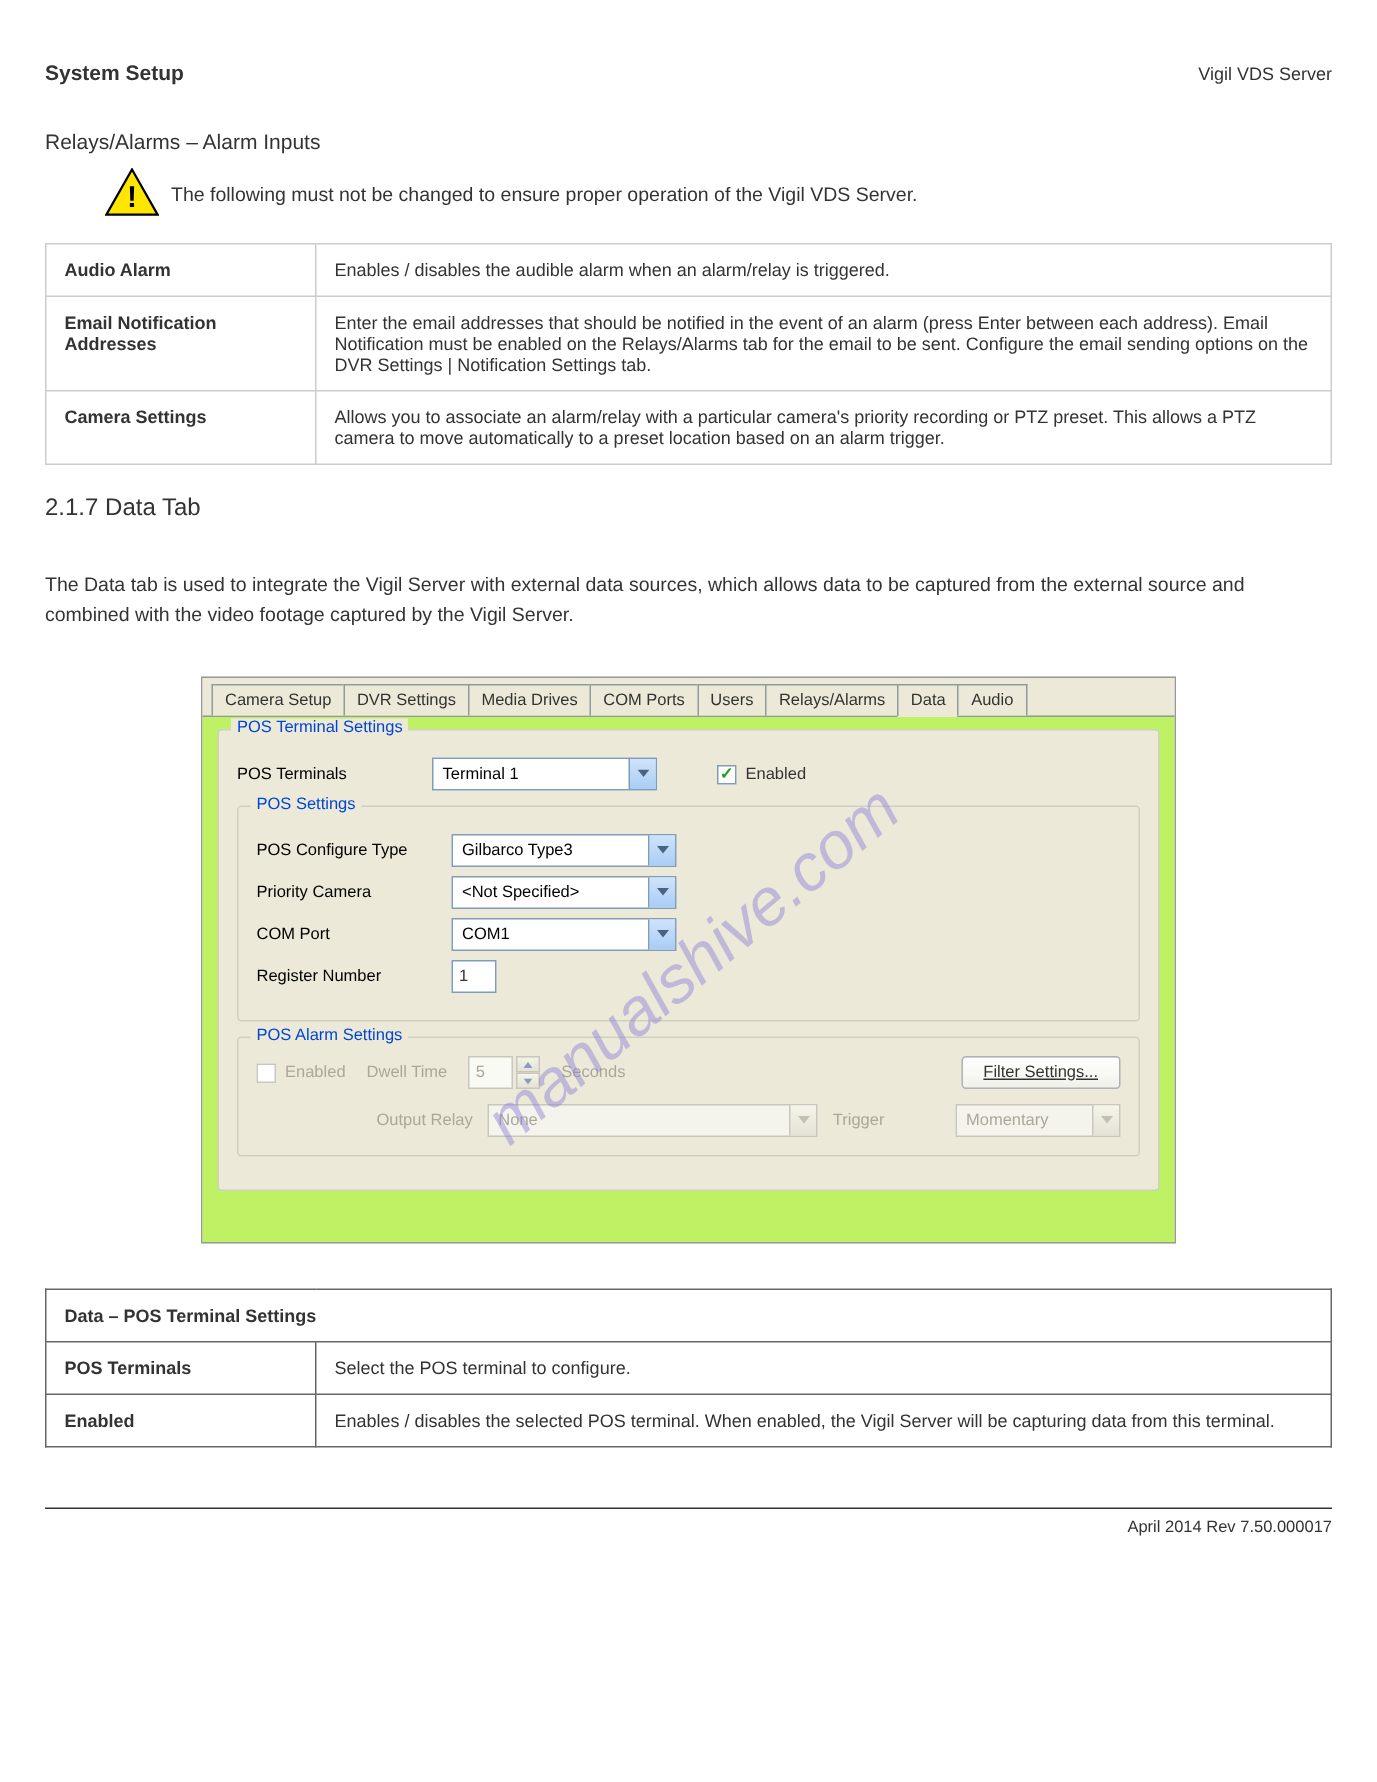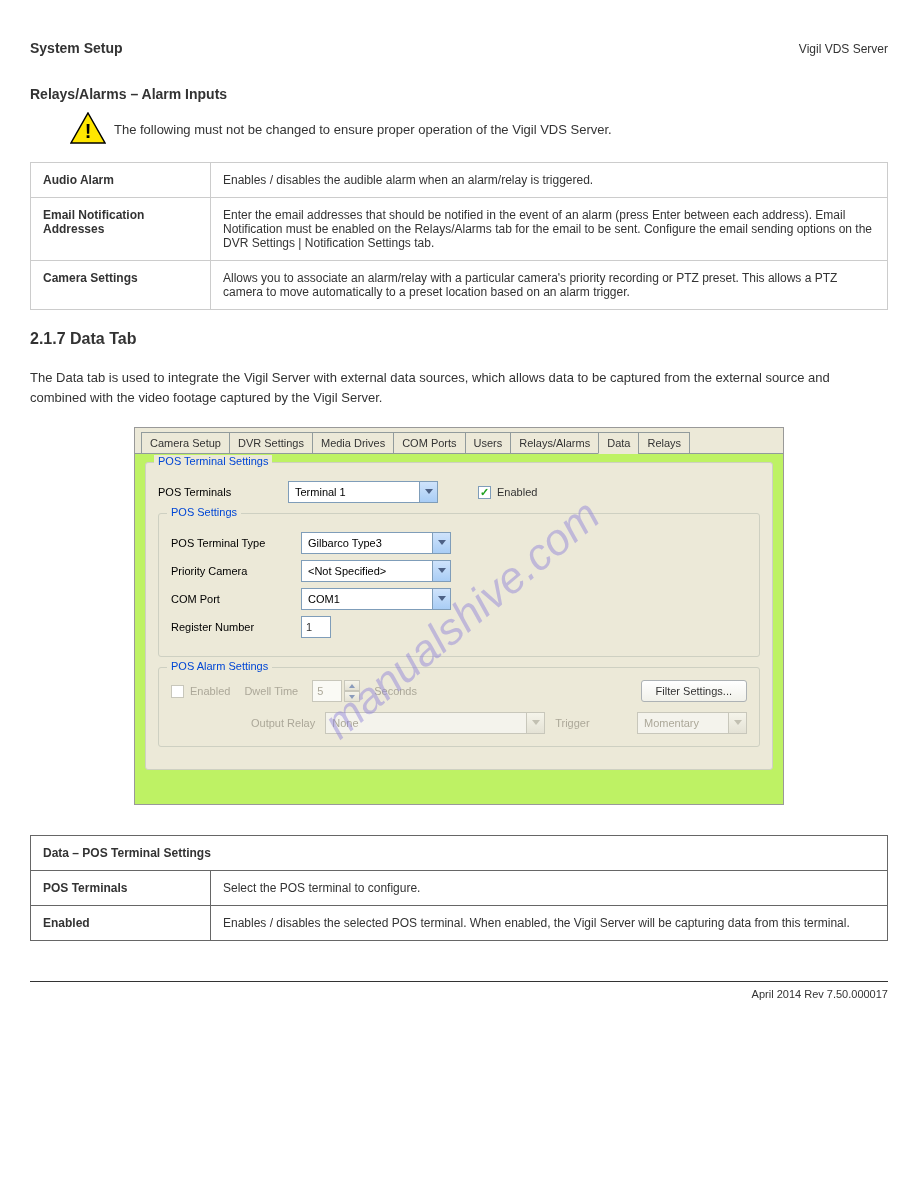--- a/index.html
+++ b/index.html
@@ -1,26 +1,26 @@
 <!DOCTYPE html>
 <html><head>
 <meta charset="utf-8">
 <style>
 * { box-sizing: border-box; margin: 0; padding: 0; }
 body { background: #fff; font-family: Arial, sans-serif; color: #333; width: 918px; margin: 0 auto; padding: 40px 30px; font-size: 13px; }
 .header-row { display: flex; justify-content: space-between; align-items: baseline; margin-bottom: 30px; }
 .header-left { font-size: 14px; font-weight: bold; }
 .header-right { font-size: 12px; }
-.section-title { font-size: 14px; font-weight: bold; margin: 20px 0 10px 0; }
+.section-title { font-size: 14px; font-weight: normal; margin: 20px 0 10px 0; }
 .warning-icon { display: inline-block; vertical-align: middle; margin-right: 8px; }
 table.doc-table { width: 100%; border-collapse: collapse; margin: 10px 0 20px 0; }
 table.doc-table td, table.doc-table th { border: 1px solid #ccc; padding: 10px 12px; text-align: left; vertical-align: top; font-size: 12px; }
 table.doc-table th { background: #f7f7f7; font-weight: bold; }
 .col-label { width: 180px; font-weight: bold; }
-p.intro { margin: 20px 0; line-height: 1.5; }
+p.intro { margin: 32px 0; line-height: 1.5; }
 
 
 .app-shot { width: 650px; margin: 20px auto 30px auto; background: #ece9d8; border: 1px solid #999; font-family: Tahoma, sans-serif; font-size: 11px; position: relative; }
 .tabs { display: flex; align-items: flex-start; padding: 4px 6px 0 6px; gap: 0; background: #ece9d8; border-bottom: none; }
 .tab { padding: 4px 8px; border: 1px solid #919b9c; border-bottom: none; background: #ece9d8; cursor: pointer; border-right: none; }
 .tab.last { border-right: 1px solid #919b9c; }
 .tab.active { background: #ece9d8; position: relative; z-index: 2; border-bottom: 1px solid #ece9d8; margin-bottom: -1px; }
 .panel { background: #bef264; padding: 8px 10px 24px 10px; border-top: 1px solid #919b9c; }
 .groupbox { border: 1px solid #ced0c2; border-radius: 3px; padding: 12px 12px 12px 12px; margin-bottom: 10px; position: relative; background: #ece9d8; }
 .groupbox-title { position: absolute; top: -8px; left: 8px; background: #ece9d8; padding: 0 4px; color: #0046d5; font-size: 11px; }
@@ -33,21 +33,21 @@
 .combo-btn { width: 18px; height: 100%; background: linear-gradient(#cfe3fb, #a9cdf5); display: flex; align-items: center; justify-content: center; border-left: 1px solid #7f9db9; }
 .combo-btn svg { display: block; }
 .textbox { border: 1px solid #7f9db9; background: #fff; height: 22px; width: 30px; padding: 0 4px; display: flex; align-items: center; }
 .checkbox { width: 13px; height: 13px; border: 1px solid #7f9db9; background: #fff; display: inline-flex; align-items: center; justify-content: center; margin-right: 6px; vertical-align: middle; }
 .checkbox.checked::after { content: "✓"; color: #21a121; font-size: 11px; font-weight: bold; line-height: 1; }
 .chk-label { display: inline-flex; align-items: center; }
 .disabled { color: #aca899; }
 .spinner { width: 30px; height: 22px; border: 1px solid #c8c7bb; background: #fafaf5; display: flex; align-items: center; padding: 0 4px; }
 .spin-btns { width: 16px; height: 22px; display: flex; flex-direction: column; margin-left: 2px; }
 .spin-btn { flex: 1; background: linear-gradient(#f5f4ea,#e4e2d5); border: 1px solid #c8c7bb; display: flex; align-items: center; justify-content: center; }
-.winbtn { border: 1px solid #adb2b5; background: linear-gradient(#fff,#f1f1ea); border-radius: 3px; padding: 4px 14px; cursor: pointer; }
+.winbtn { border: 1px solid #adb2b5; background: linear-gradient(#fff,#f1f1ea); border-radius: 3px; padding: 4px 14px; cursor: pointer; text-decoration: underline; }
 .row-wide { display: flex; align-items: center; justify-content: space-between; gap: 10px; }
 
 footer { margin-top: 40px; border-top: 1px solid #333; padding-top: 6px; display: flex; justify-content: flex-end; font-size: 11px; }
 .container { position: relative; z-index: 1; }
 .app-wrap { position: relative; }
 .diag-wm { position: absolute; left: 0; top: 0; width: 100%; height: 100%; pointer-events: none; overflow: visible; }
 </style>
 </head>
 <body>
 
@@ -93,21 +93,21 @@
 <div class="app-wrap">
 <div class="app-shot">
   <div class="tabs">
     <div class="tab">Camera Setup</div>
     <div class="tab">DVR Settings</div>
     <div class="tab">Media Drives</div>
     <div class="tab">COM Ports</div>
     <div class="tab">Users</div>
     <div class="tab">Relays/Alarms</div>
     <div class="tab active">Data</div>
-    <div class="tab last">Relays</div>
+    <div class="tab last">Audio</div>
   </div>
   <div class="panel">
     <div class="groupbox">
       <div class="groupbox-title">POS Terminal Settings</div>
       <div class="form-row">
         <div class="form-label">POS Terminals</div>
         <div class="combo w140">
           <div class="combo-text">Terminal 1</div>
           <div class="combo-btn">
                   <svg width="8" height="6">
@@ -118,21 +118,21 @@
         <div style="width:40px"></div>
         <label class="chk-label">
           <span class="checkbox checked"></span>
           <span>Enabled</span>
         </label>
       </div>
 
       <div class="groupbox" style="margin-top:10px;">
         <div class="groupbox-title">POS Settings</div>
         <div class="form-row">
-          <div class="form-label">POS Terminal Type</div>
+          <div class="form-label">POS Configure Type</div>
           <div class="combo w140">
             <div class="combo-text">Gilbarco Type3</div>
             <div class="combo-btn">
                     <svg width="8" height="6">
                       <polygon points="0,0 8,0 4,5" fill="#4d6185"></polygon>
                     </svg>
                   </div>
           </div>
         </div>
         <div class="form-row">

